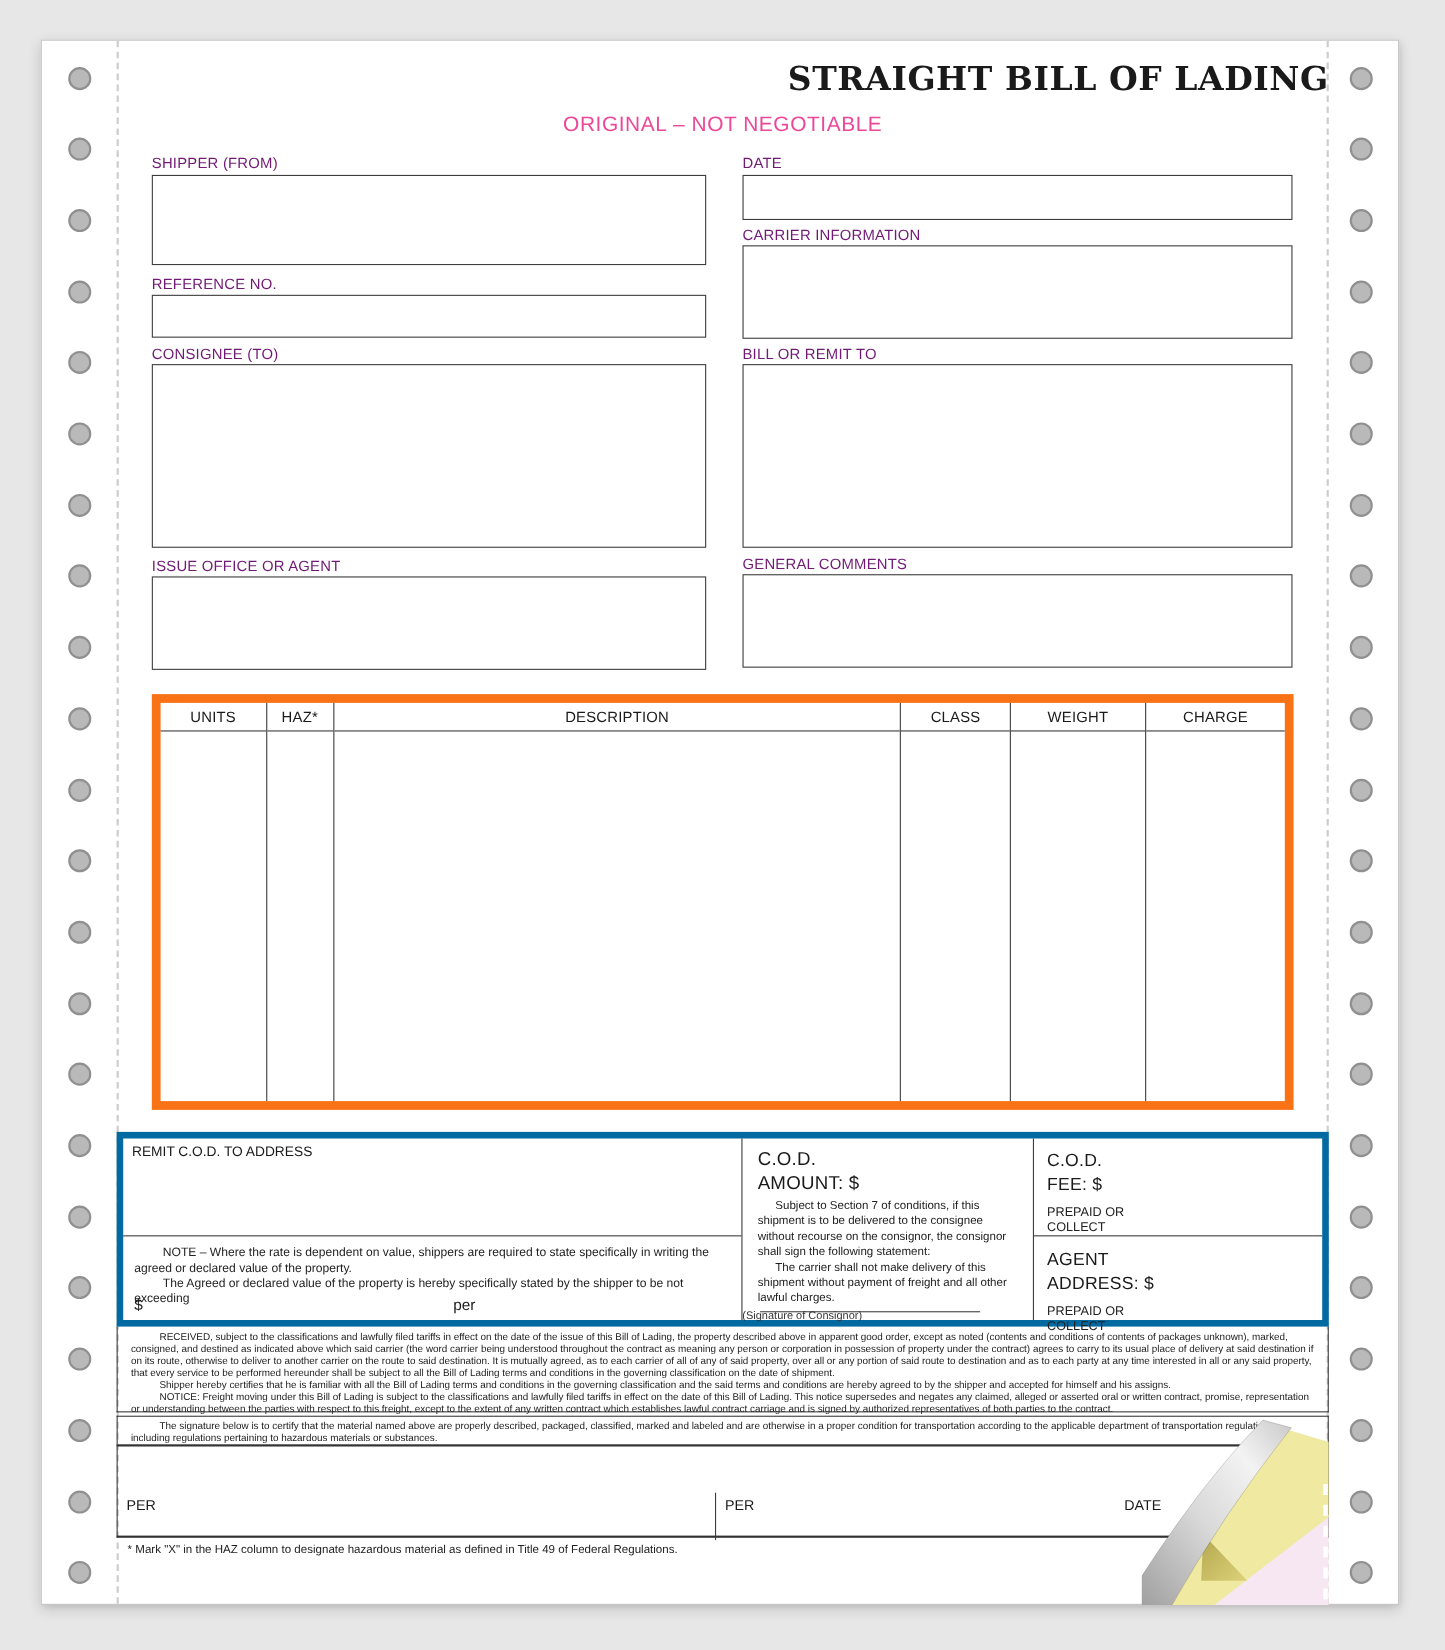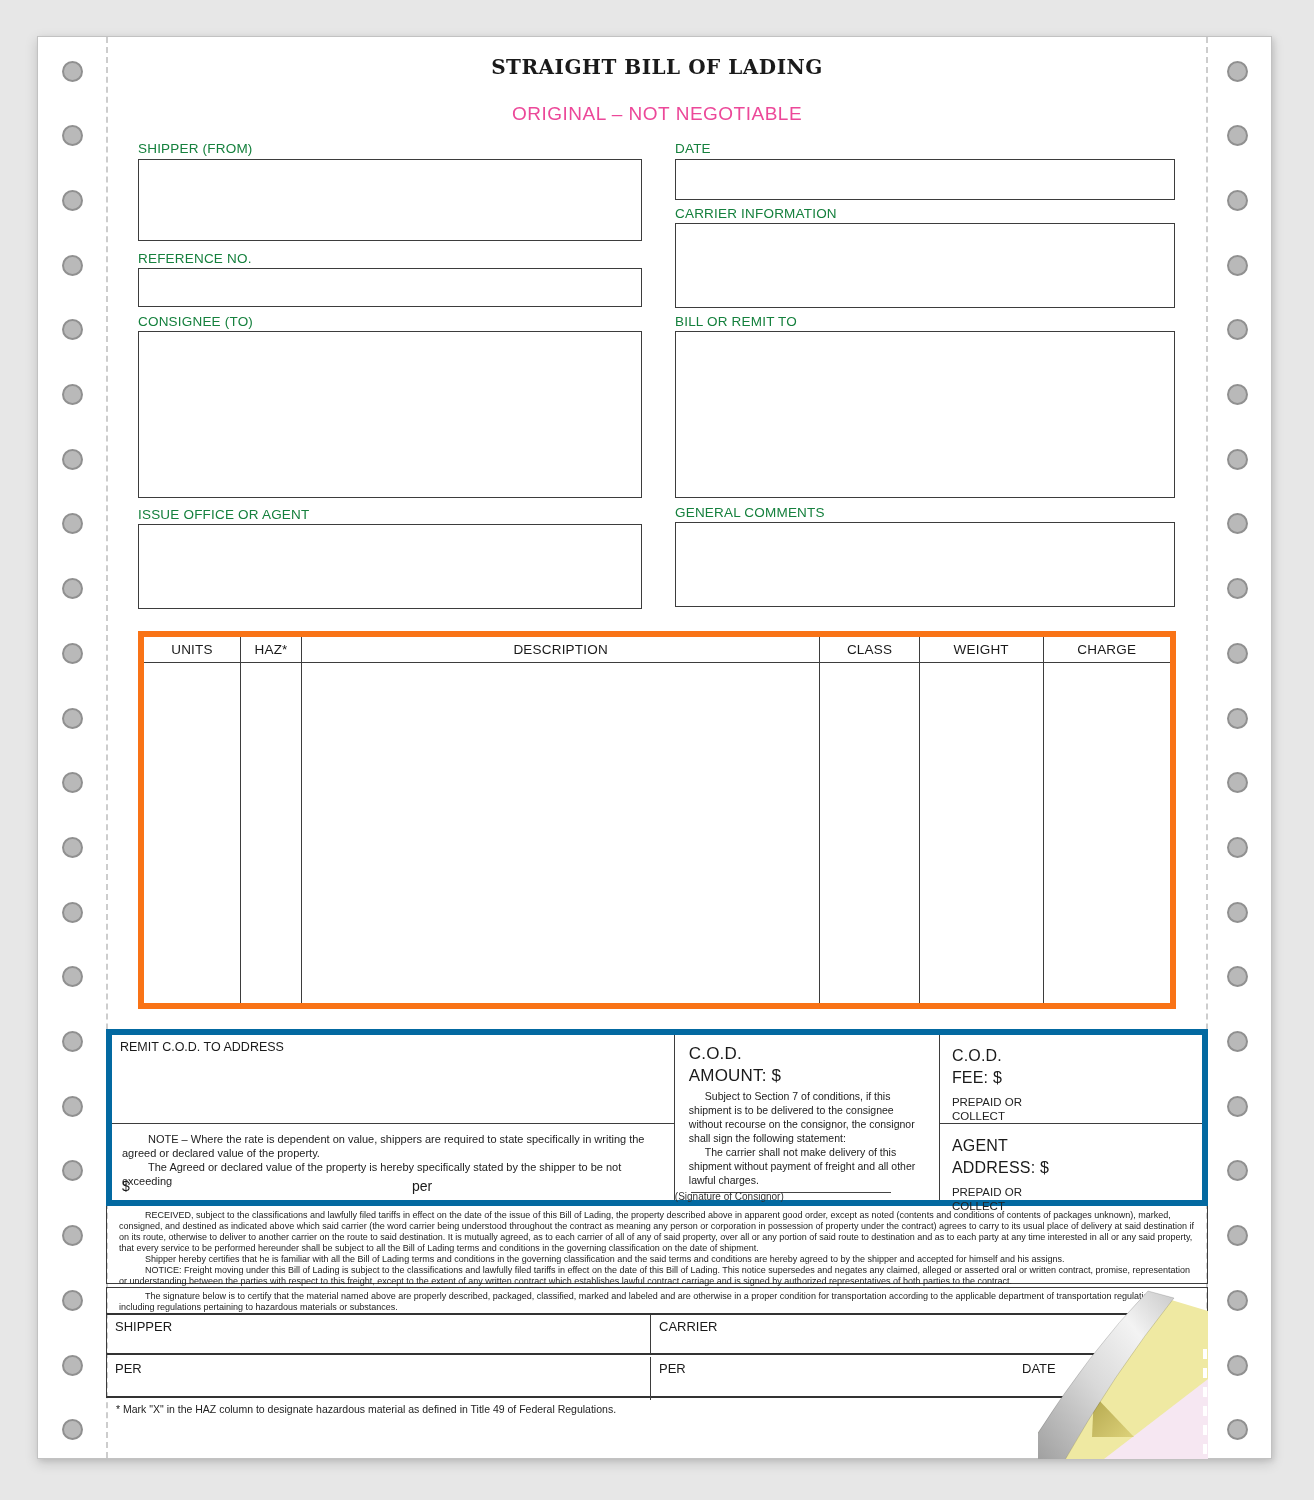--- a/index.html
+++ b/index.html
@@ -25,33 +25,33 @@
   .perf.right { left:1168px; }
   .hole {
     position:absolute; width:21px; height:21px; border-radius:50%;
     background:#b9b9b9; border:2px solid #909090;
   }
   .holes { position:absolute; top:0; bottom:0; width:22px; }
   .holes.left { left:24px; }
   .holes.right { left:1189px; }
 
   .title {
-    position:absolute; left:68px; top:18px; width:1102px; text-align:center;
-    font-family:"DejaVu Serif", serif; font-weight:bold; font-size:20px; letter-spacing:.5px;
+    position:absolute; left:68px; top:18px; width:1102px; text-align:right;
+    font-family:"DejaVu Serif", serif; font-weight:bold; font-size:30px; letter-spacing:.5px;
   }
   .subtitle {
     position:absolute; left:68px; top:66px; width:1102px; text-align:center;
     font-size:19px; letter-spacing:.5px; color:#ec4899;
   }
-  .flabel { position:absolute; font-size:13.5px; color:#15803d; letter-spacing:.2px; }
+  .flabel { position:absolute; font-size:13.5px; color:#701a75; letter-spacing:.2px; }
   .fbox { position:absolute; border:1.5px solid #3d3d3d; background:#fff; }
 
   
   .items { position:absolute; left:100px; top:594px; width:1038px; height:378px;
-           border:6px solid #f97316; display:flex; }
+           border:8px solid #f97316; display:flex; }
   .items .col { height:100%; border-right:1.5px solid #3d3d3d; display:flex; flex-direction:column; }
   .items .col:last-child { border-right:none; }
   .items .th { height:26px; border-bottom:1.5px solid #3d3d3d; text-align:center;
                font-size:13.5px; padding-top:5px; letter-spacing:.2px; }
   .items .td { flex:1; }
 
   
   .codgrid { position:absolute; left:68px; top:992px; width:1102px; height:177px;
              border:6px solid #0369a1; display:flex; }
   .codgrid .c { height:100%; position:relative; border-right:1.5px solid #3d3d3d; }
@@ -254,28 +254,20 @@
     <p>RECEIVED, subject to the classifications and lawfully filed tariffs in effect on the date of the issue of this Bill of Lading, the property described above in apparent good order, except as noted (contents and conditions of contents of packages unknown), marked, consigned, and destined as indicated above which said carrier (the word carrier being understood throughout the contract as meaning any person or corporation in possession of property under the contract) agrees to carry to its usual place of delivery at said destination if on its route, otherwise to deliver to another carrier on the route to said destination. It is mutually agreed, as to each carrier of all of any of said property, over all or any portion of said route to destination and as to each party at any time interested in all or any said property, that every service to be performed hereunder shall be subject to all the Bill of Lading terms and conditions in the governing classification on the date of shipment.</p>
     <p>Shipper hereby certifies that he is familiar with all the Bill of Lading terms and conditions in the governing classification and the said terms and conditions are hereby agreed to by the shipper and accepted for himself and his assigns.</p>
     <p>NOTICE: Freight moving under this Bill of Lading is subject to the classifications and lawfully filed tariffs in effect on the date of this Bill of Lading. This notice supersedes and negates any claimed, alleged or asserted oral or written contract, promise, representation or understanding between the parties with respect to this freight, except to the extent of any written contract which establishes lawful contract carriage and is signed by authorized representatives of both parties to the contract.</p>
   </div>
 
   <div class="certify">
     <p>The signature below is to certify that the material named above are properly described, packaged, classified, marked and labeled and are otherwise in a proper condition for transportation according to the applicable department of transportation regulations, including regulations pertaining to hazardous materials or substances.</p>
   </div>
 
   <div class="siggrid">
-    <div class="sigrow r1">
-      <div class="sigcell" style="width:544px;">
-        <div class="lab">SHIPPER</div>
-      </div>
-      <div class="sigcell" style="flex:1;">
-        <div class="lab">CARRIER</div>
-      </div>
-    </div>
     <div class="sigrow r2">
       <div class="sigcell" style="width:544px;">
         <div class="lab">PER</div>
       </div>
       <div class="sigcell" style="flex:1;">
         <div class="lab">PER</div>
         <div class="lab date">DATE</div>
       </div>
     </div>
   </div>

